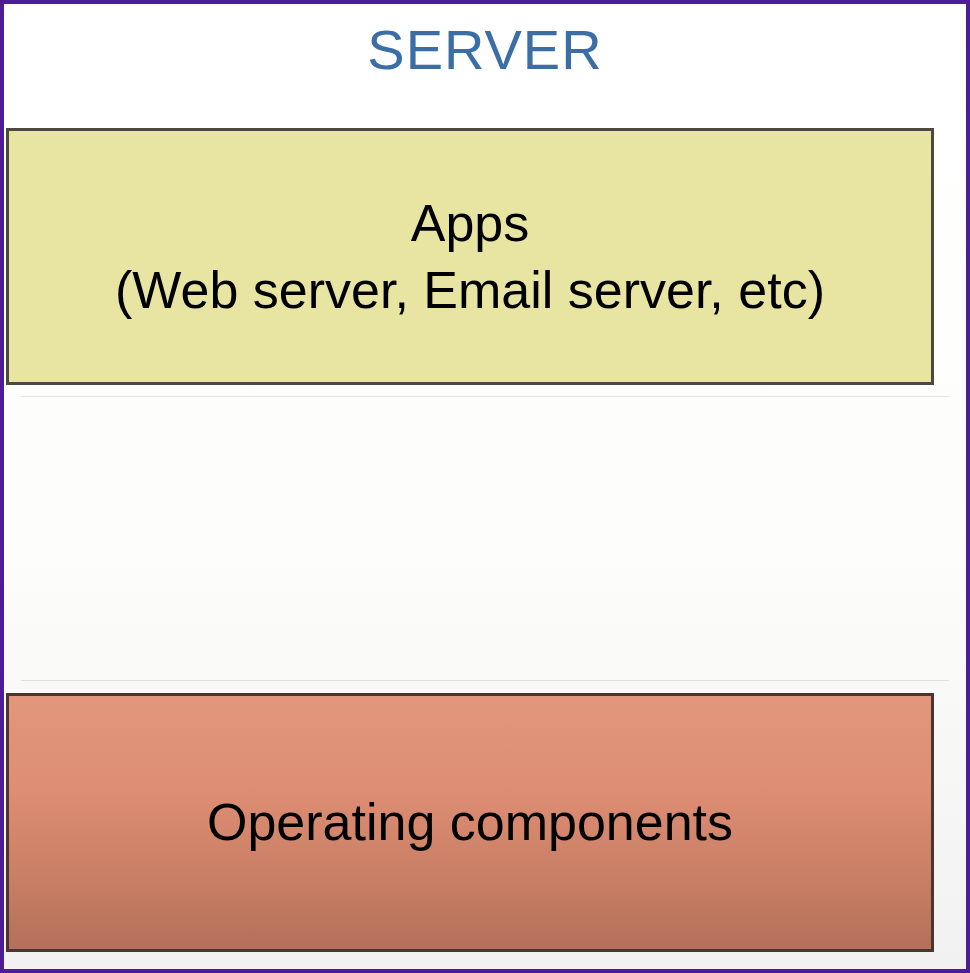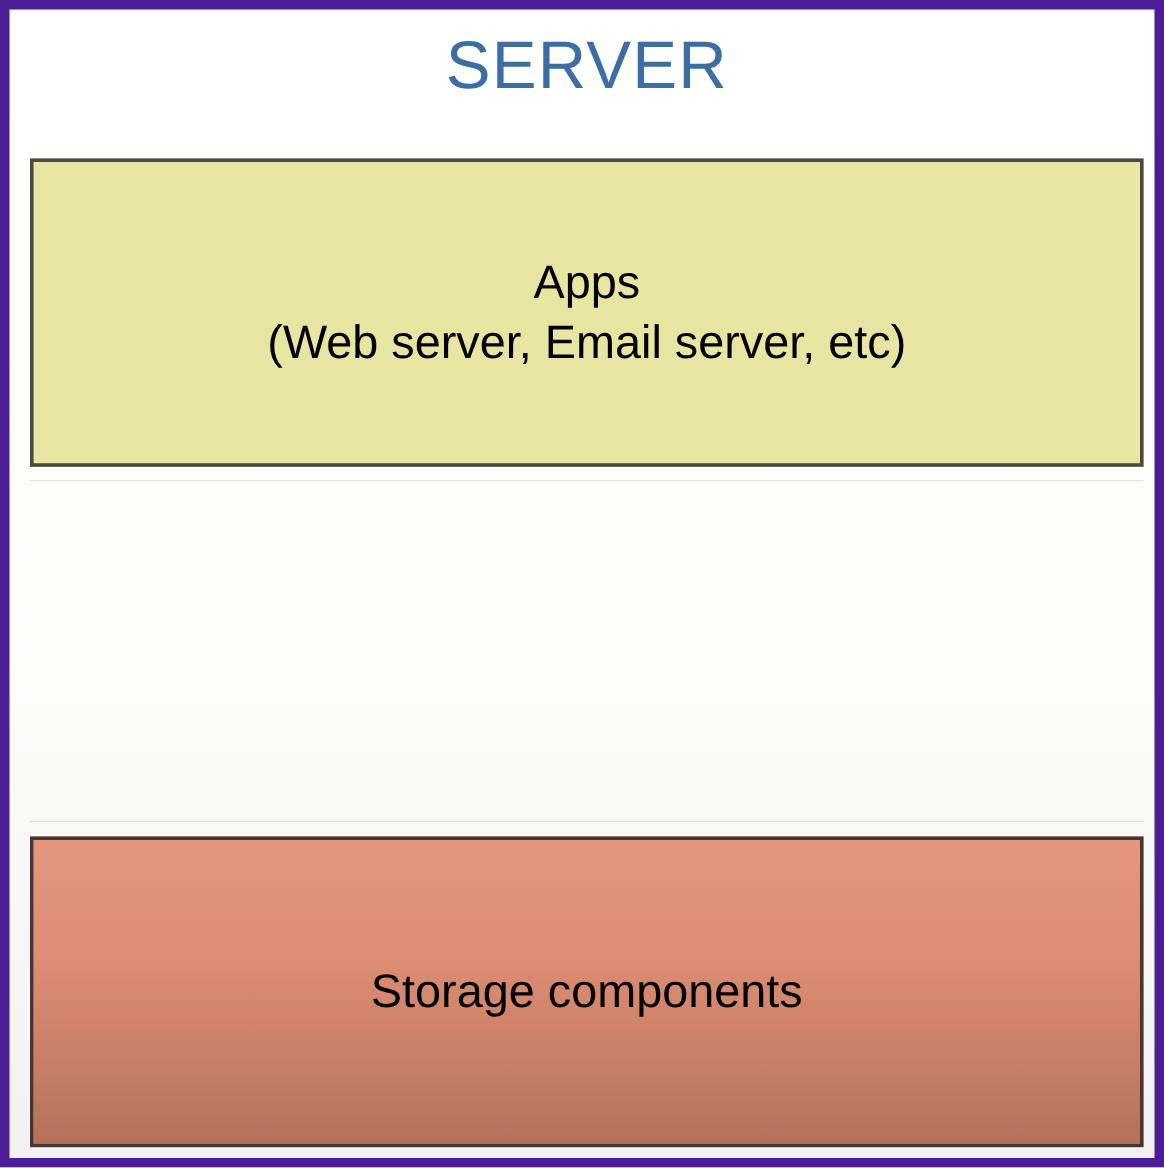--- a/index.html
+++ b/index.html
@@ -11,21 +11,21 @@
   body {
     font-family: "Liberation Sans", sans-serif;
   }
 
   #server-frame {
     position: relative;
     width: 970px;
     height: 973px;
     box-sizing: border-box;
     background: #fcfcfb;
-    border: 8px solid #4c1d95;
+    border: 4px solid #4c1d95;
     overflow: hidden;
   }
 
   
   #frame-bg {
     position: absolute;
     left: 0; top: 0; right: 0; bottom: 0;
     background: linear-gradient(180deg, #ffffff 0%, #fdfdfc 55%, #f1f1f1 100%);
     pointer-events: none;
   }
@@ -39,30 +39,30 @@
     color: #3b6ea5;
     font-size: 56px;
     font-weight: 400;
     letter-spacing: 1px;
     line-height: 1;
     white-space: nowrap;
   }
 
   .layer-box {
     position: absolute;
-    left: 17px;
+    left: 2px;
     width: 928px;
     box-sizing: border-box;
     display: flex;
     flex-direction: column;
     align-items: center;
     justify-content: center;
     text-align: center;
     color: #000000;
-    font-size: 39px;
+    font-size: 52px;
     line-height: 1.28;
   }
 
   #layer-apps {
     top: 124px;
     height: 257px;
     background: #e8e5a3;
     border: 3px solid #4b4a3c;
   }
 
@@ -110,16 +110,16 @@
     <span class="layer-line">Apps</span>
     <span class="layer-line">(Web server, Email server, etc)</span>
   </div>
 
   <div class="seam" id="seam-1"></div>
 
 
   <div class="seam" id="seam-2"></div>
 
   <div class="layer-box" id="layer-hardware">
-    <span class="layer-line">Storage components</span>
+    <span class="layer-line">Operating components</span>
   </div>
 
 </div>
 
 </body></html>

